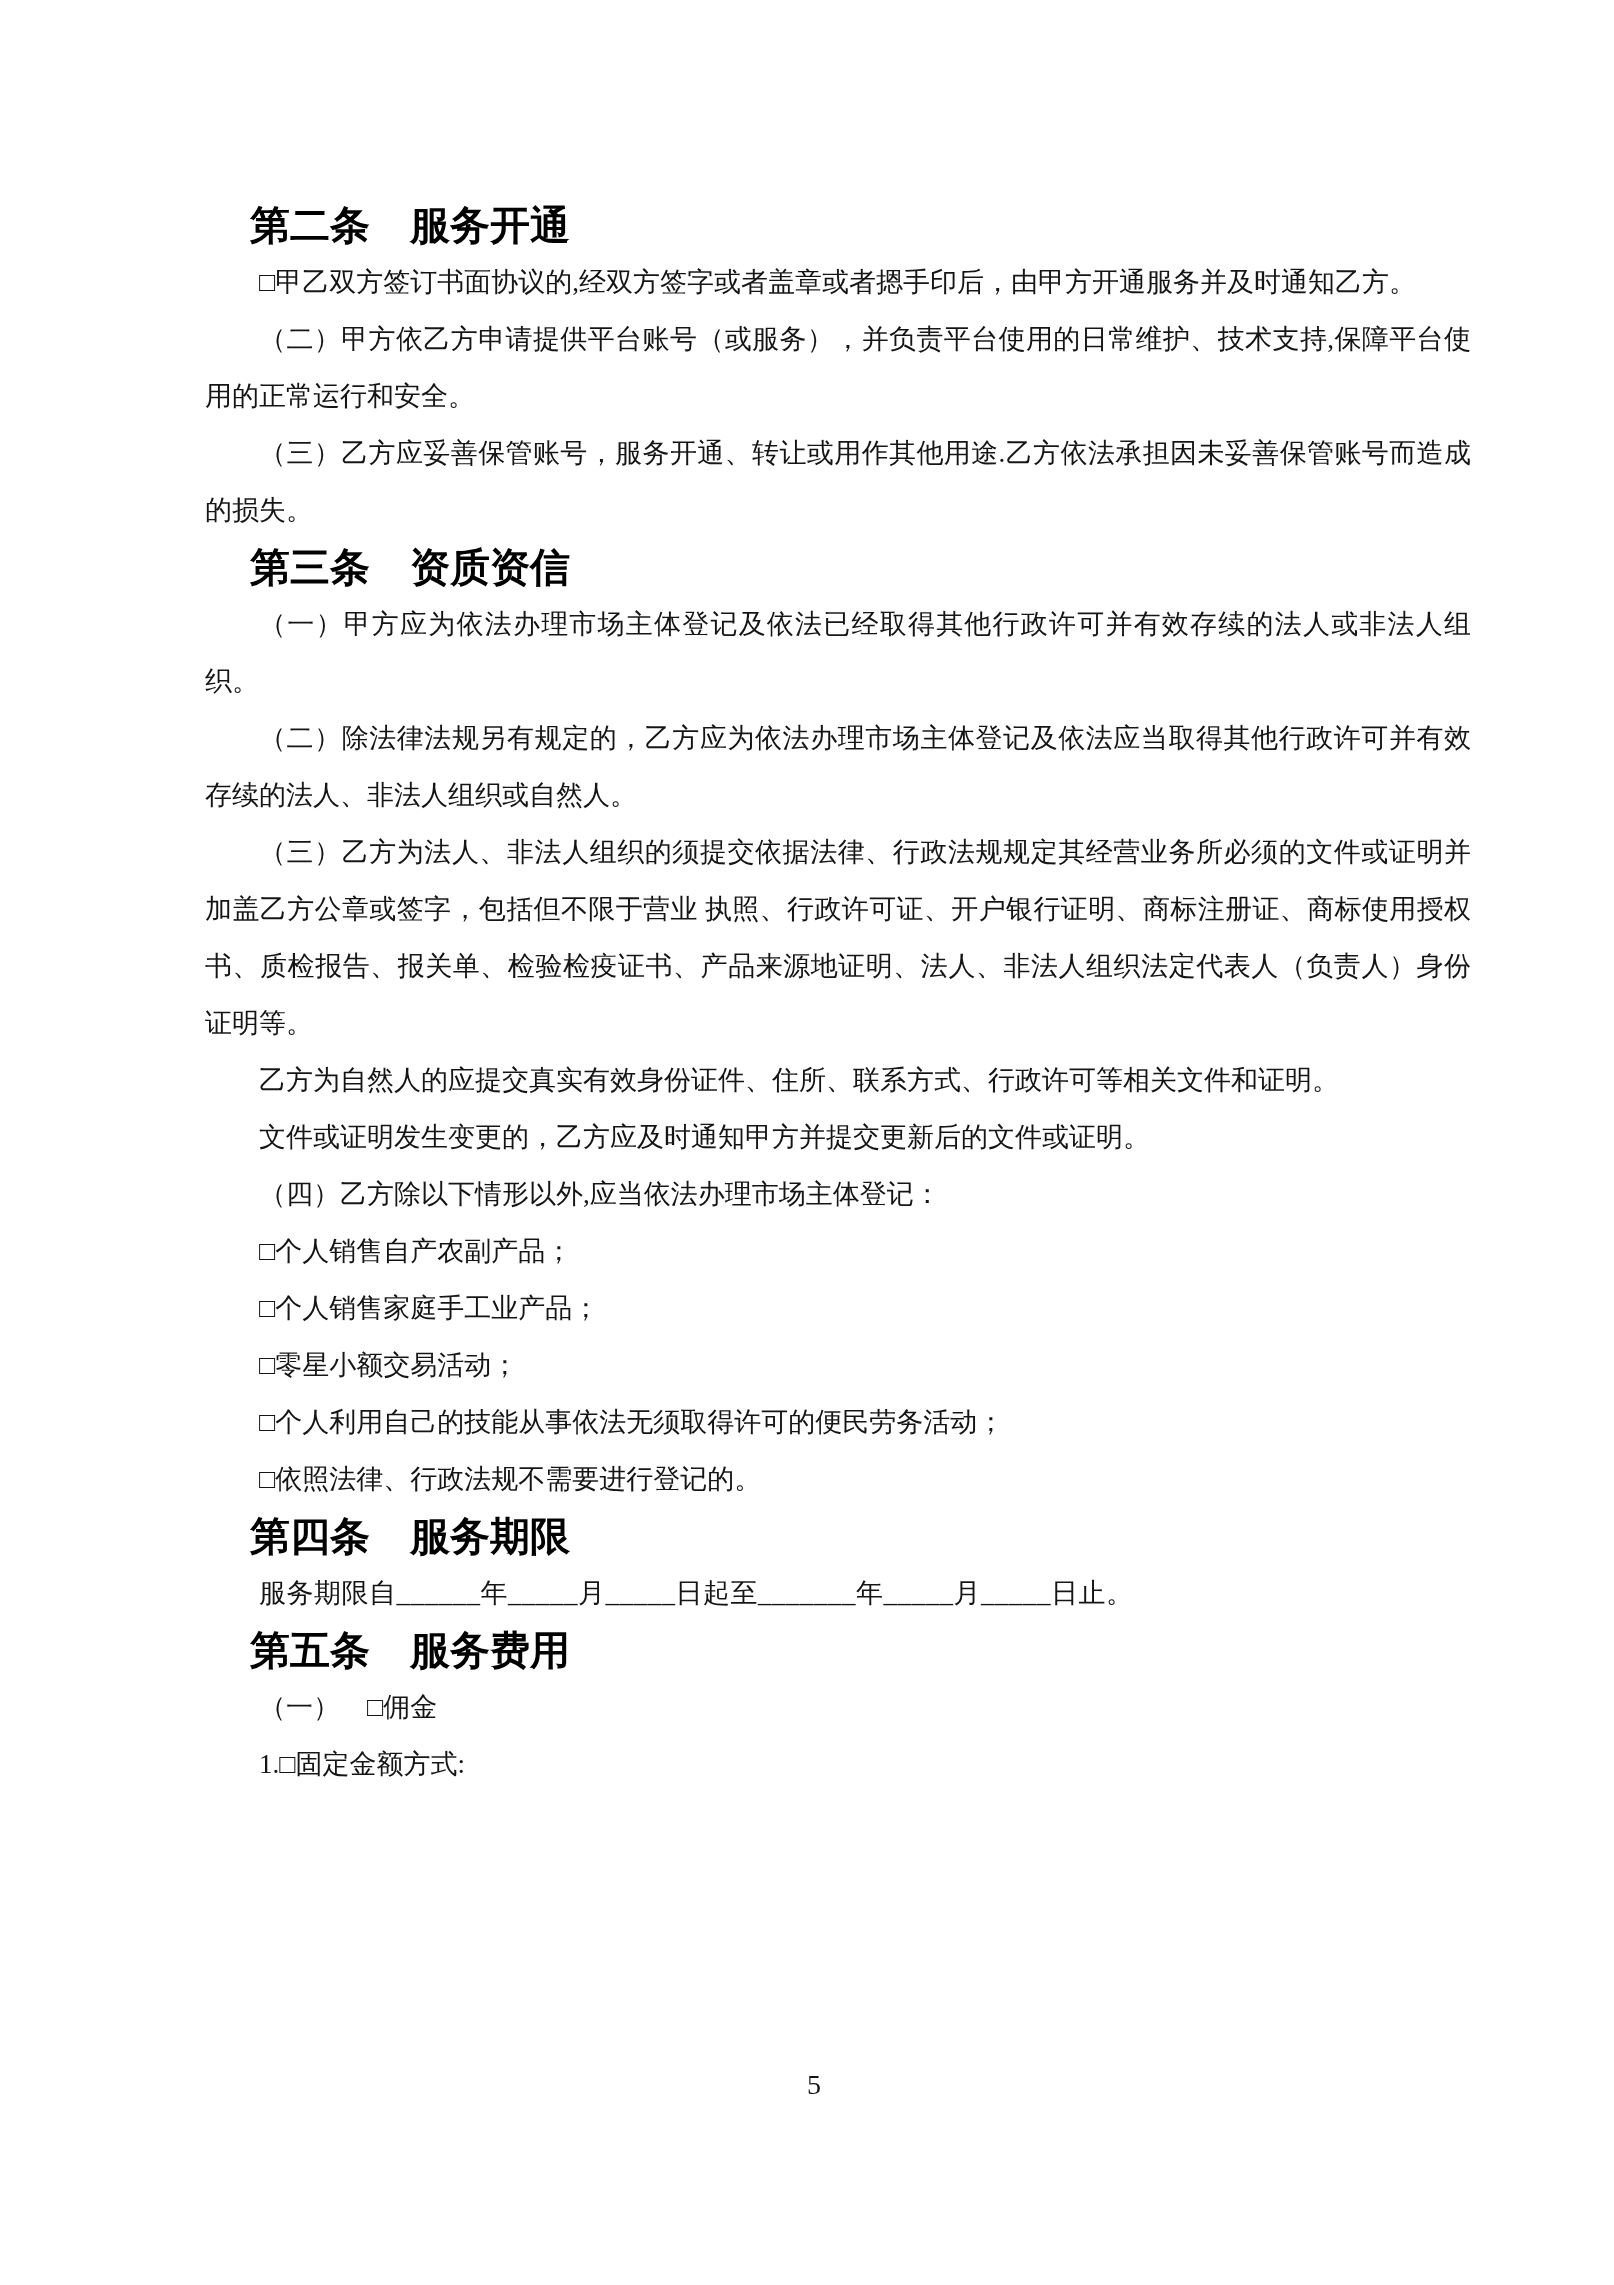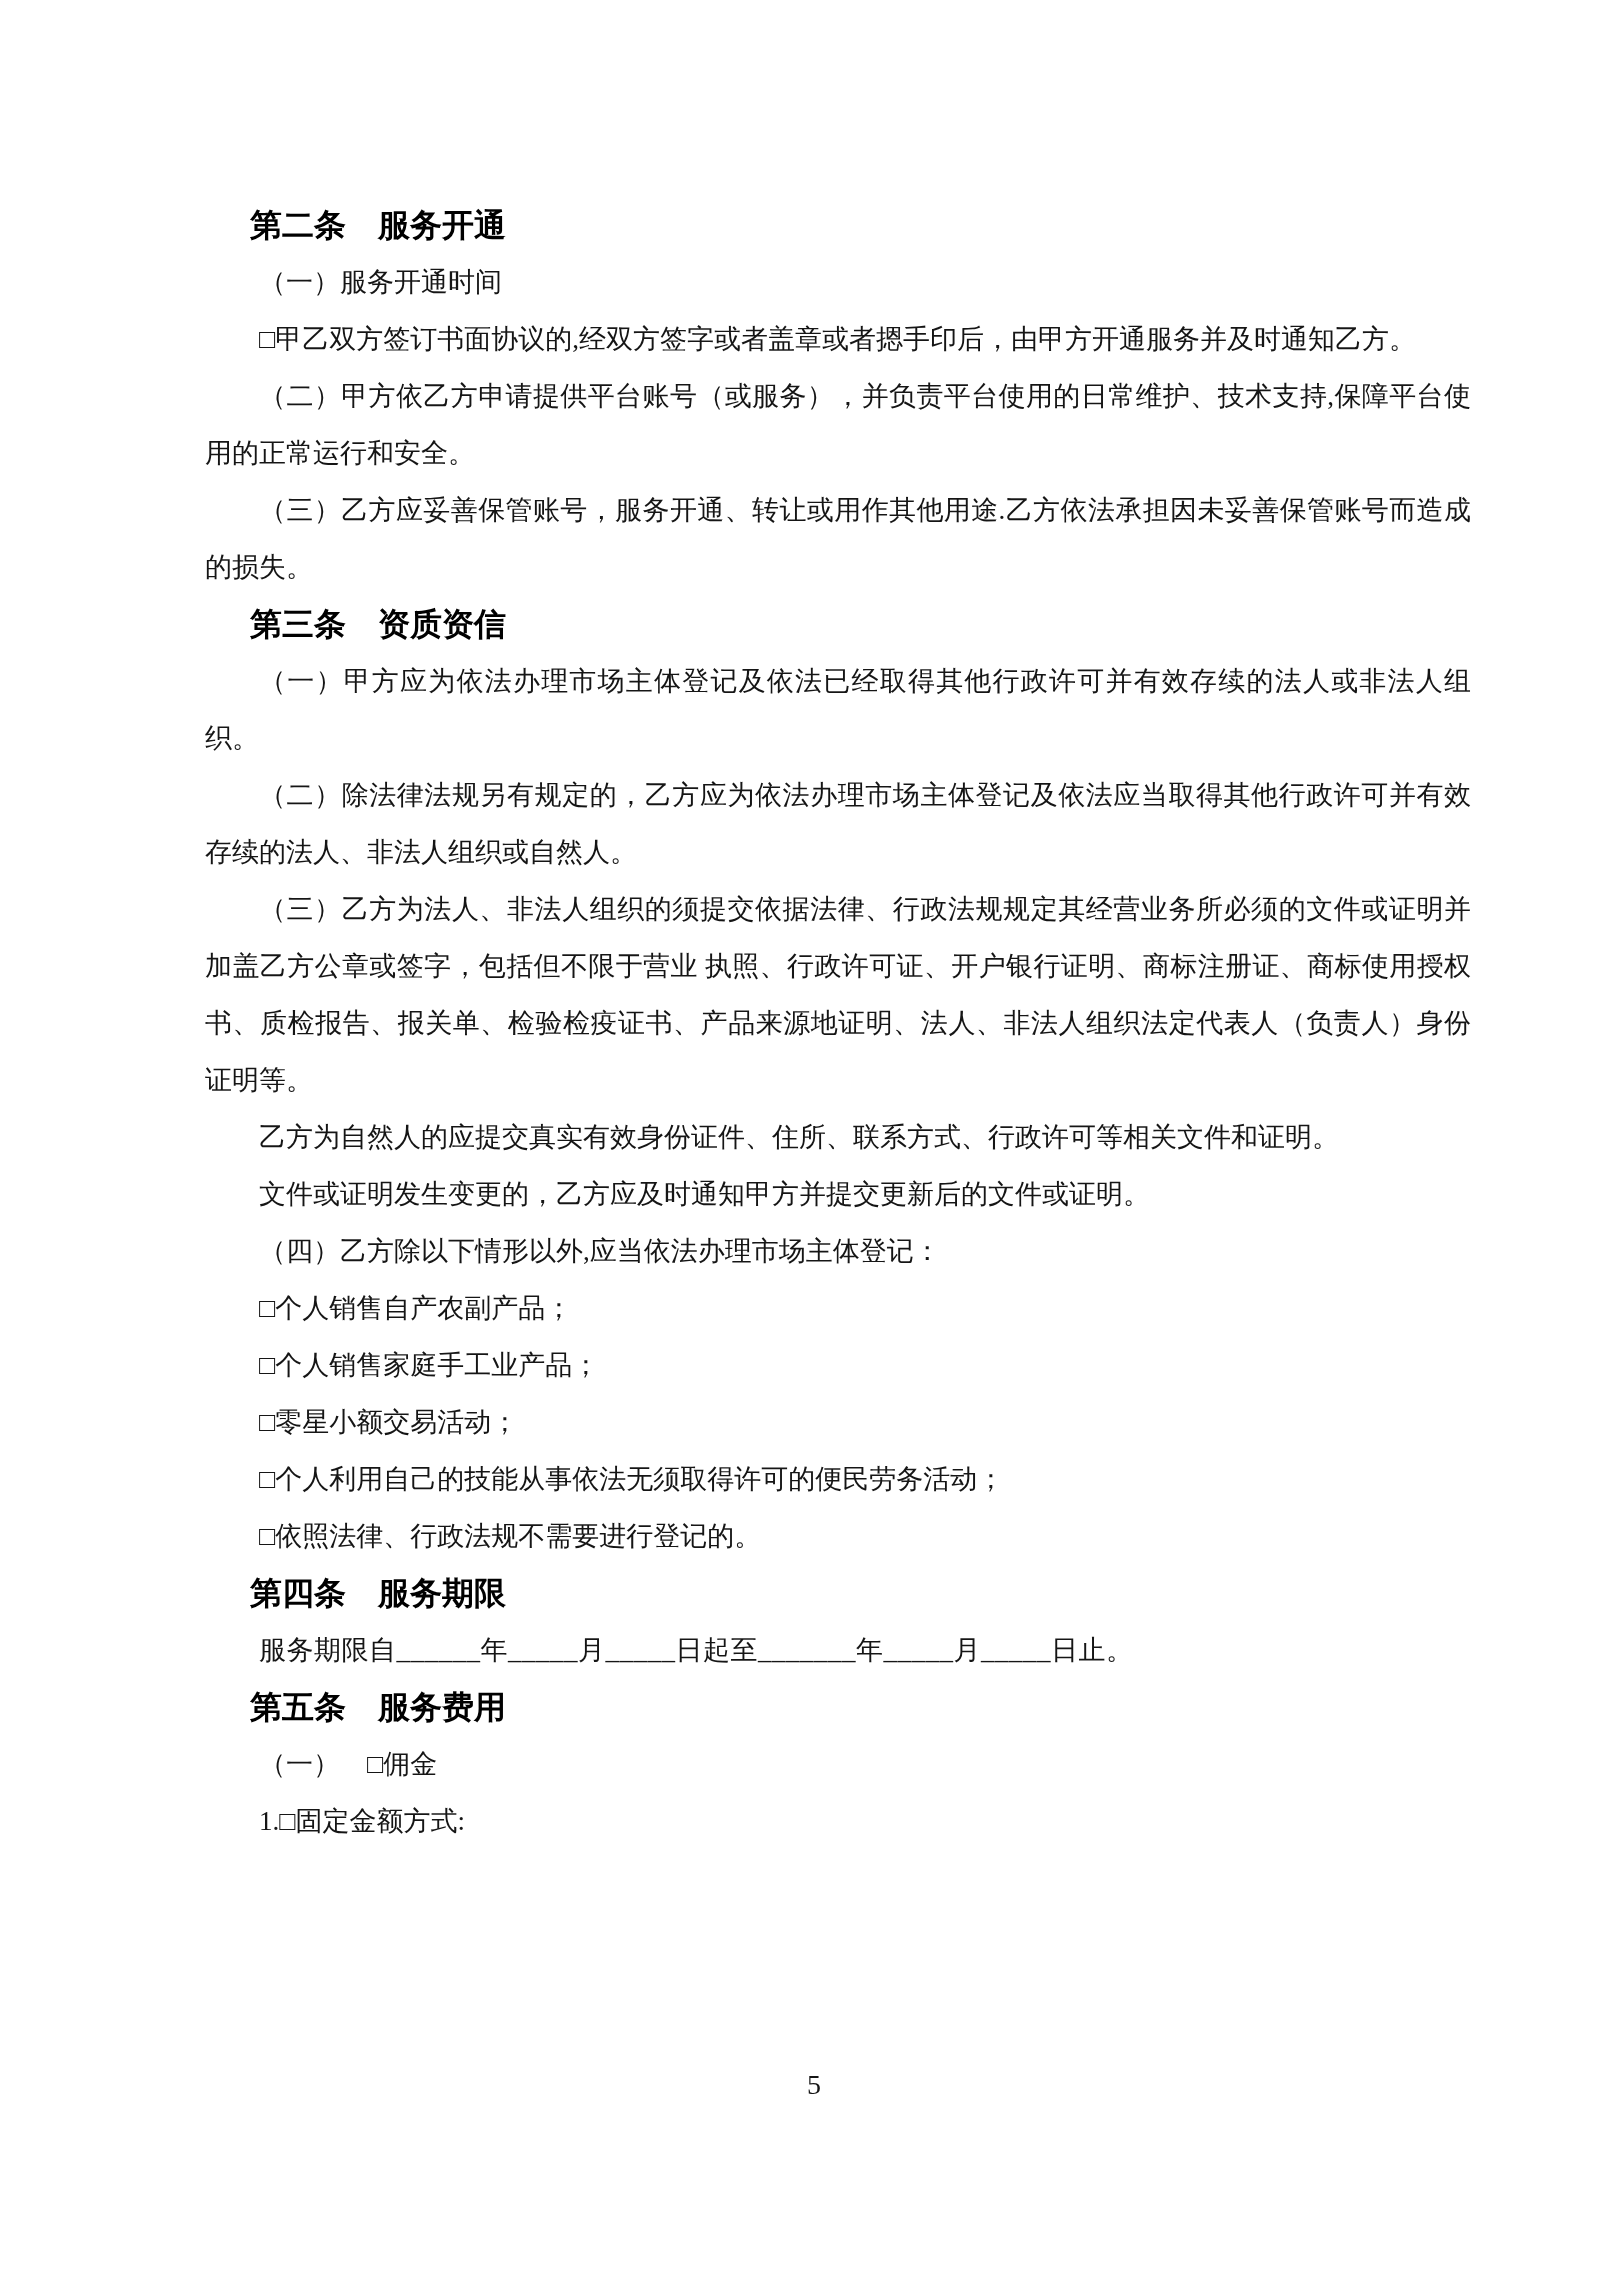--- a/index.html
+++ b/index.html
@@ -23,21 +23,21 @@
     color: #151515;
   }
   p.blk {
     margin: 0;
     padding: 0;
     text-indent: 54px;
   }
   p.heading {
     font-family: "DejaVu Sans", "Liberation Sans", sans-serif;
     font-weight: 900;
-    font-size: 32px;
+    font-size: 40px;
     letter-spacing: 0px;
     text-indent: 45px;
     text-align: left;
     color: #000000;
   }
   p.form { letter-spacing: 0.5px; font-family: Liberation Serif, serif; }
   .footer {
     position: absolute;
     top: 2056px;
     left: 181px;
@@ -48,21 +48,20 @@
     line-height: 57px;
     color: #151515;
   }
 </style>
 </head>
 <body>
 
 <div class="page">
   <div class="content">
       <p class="blk heading">第二条　服务开通</p>
-      <p class="blk para">（一）服务开通时间</p>
       <p class="blk checkbox">□甲乙双方签订书面协议的,经双方签字或者盖章或者摁手印后，由甲方开通服务并及时通知乙方。</p>
       <p class="blk para">（二）甲方依乙方申请提供平台账号（或服务），并负责平台使用的日常维护、技术支持,保障平台使用的正常运行和安全。</p>
       <p class="blk para">（三）乙方应妥善保管账号，服务开通、转让或用作其他用途.乙方依法承担因未妥善保管账号而造成的损失。</p>
       <p class="blk heading">第三条　资质资信</p>
       <p class="blk para">（一）甲方应为依法办理市场主体登记及依法已经取得其他行政许可并有效存续的法人或非法人组织。</p>
       <p class="blk para">（二）除法律法规另有规定的，乙方应为依法办理市场主体登记及依法应当取得其他行政许可并有效存续的法人、非法人组织或自然人。</p>
       <p class="blk para">（三）乙方为法人、非法人组织的须提交依据法律、行政法规规定其经营业务所必须的文件或证明并加盖乙方公章或签字，包括但不限于营业 执照、行政许可证、开户银行证明、商标注册证、商标使用授权书、质检报告、报关单、检验检疫证书、产品来源地证明、法人、非法人组织法定代表人（负责人）身份证明等。</p>
       <p class="blk para">乙方为自然人的应提交真实有效身份证件、住所、联系方式、行政许可等相关文件和证明。</p>
       <p class="blk para">文件或证明发生变更的，乙方应及时通知甲方并提交更新后的文件或证明。</p>
       <p class="blk para">（四）乙方除以下情形以外,应当依法办理市场主体登记：</p>

